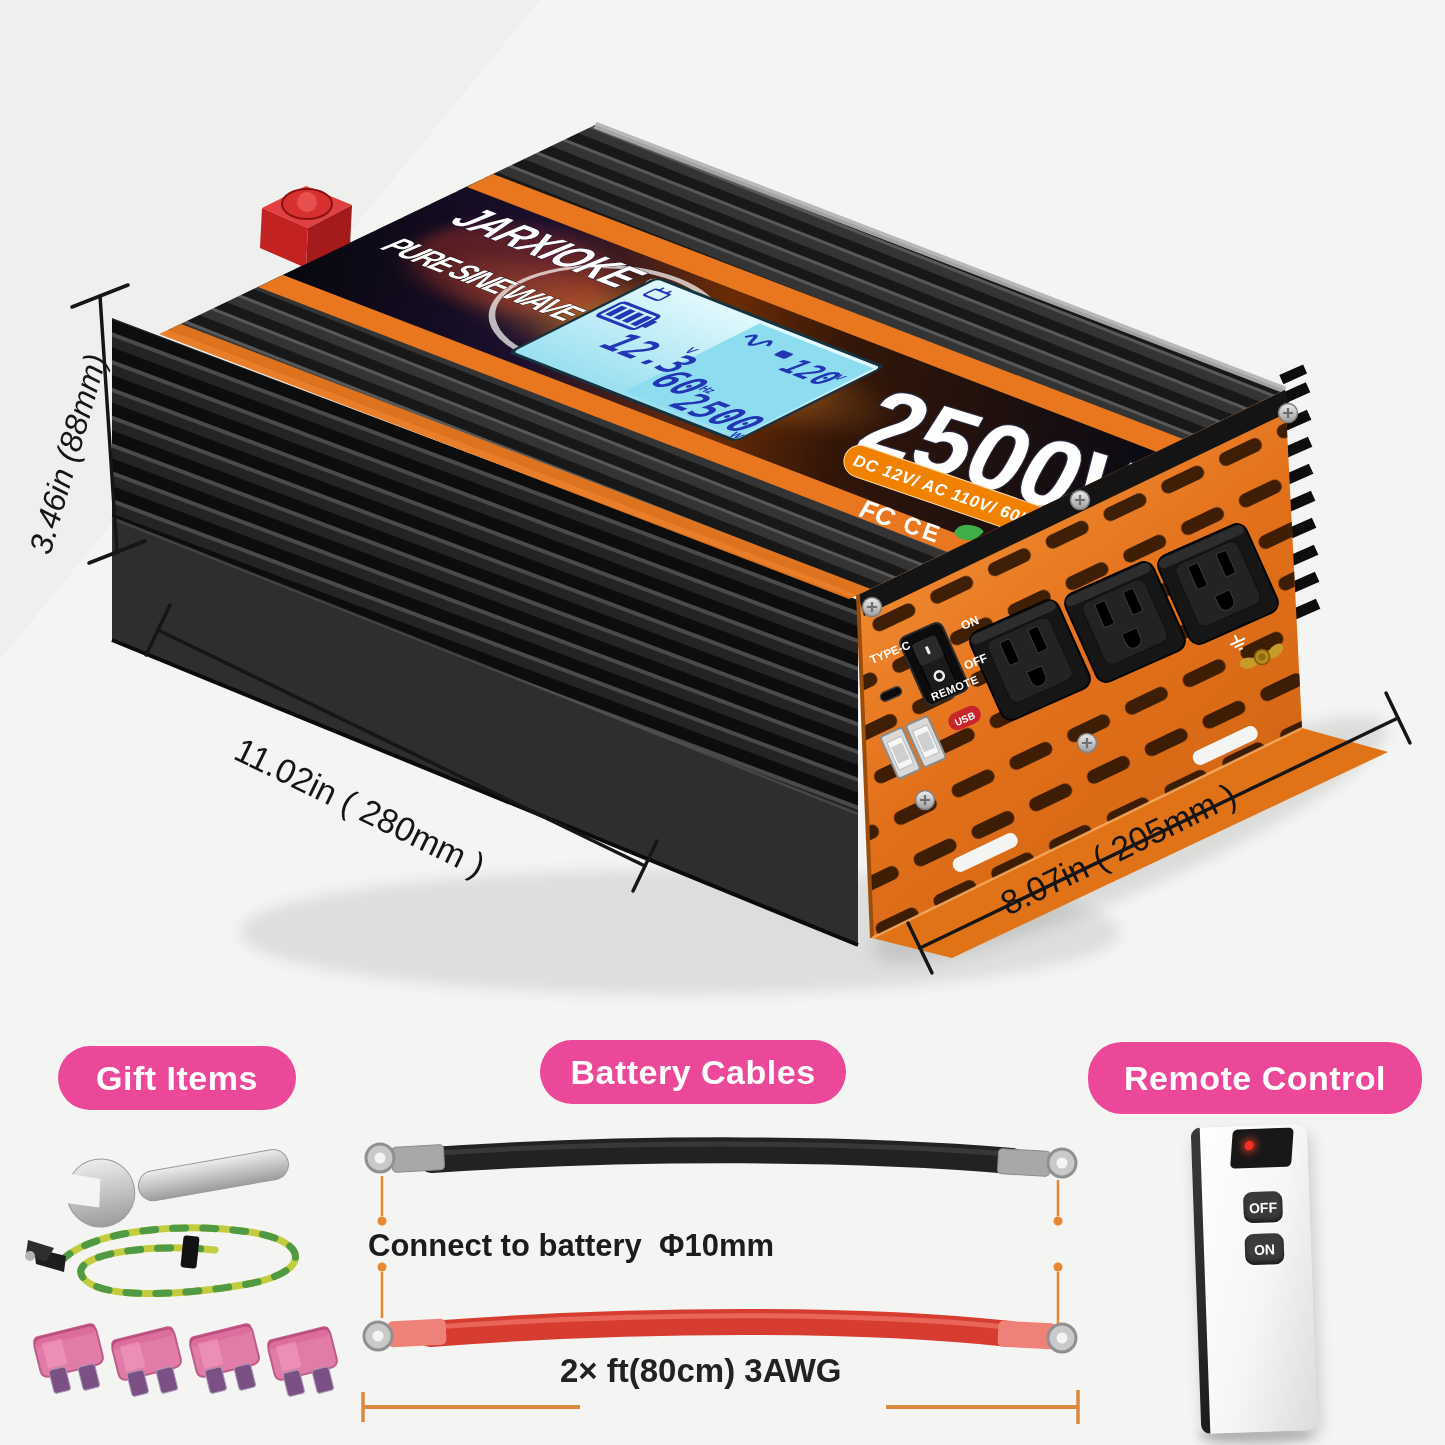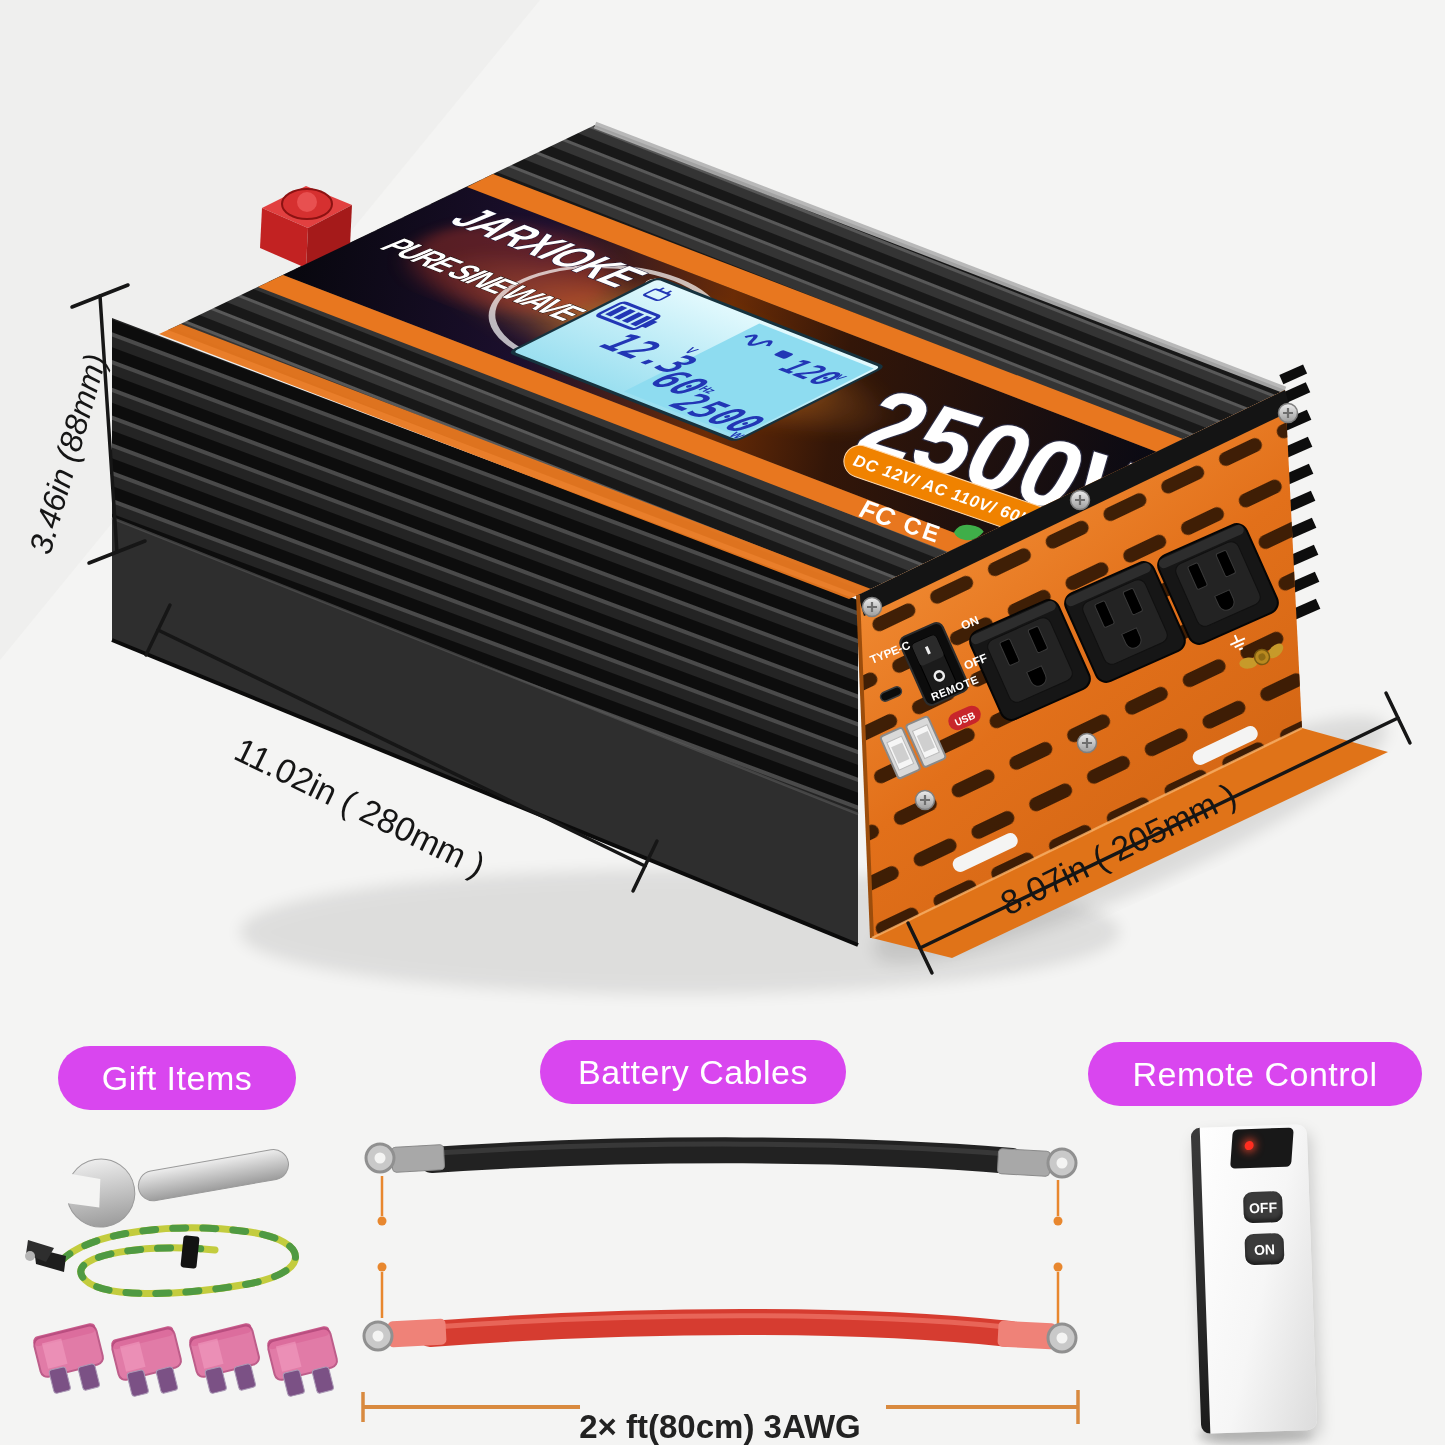--- a/index.html
+++ b/index.html
@@ -1,29 +1,29 @@
 <!DOCTYPE html>
 <html><head>
 <meta charset="utf-8">
 <style>
   html,body{margin:0;padding:0}
   body{width:1445px;height:1445px;position:relative;background:#f4f4f3;
        font-family:"Liberation Sans",sans-serif;overflow:hidden}
   #scene{position:absolute;inset:0}
   svg{position:absolute;left:0;top:0}
-  .pill{position:absolute;background:#d946ef;color:#fff;font-weight:normal;
+  .pill{position:absolute;background:#ec4899;color:#fff;font-weight:bold;
         display:flex;align-items:center;justify-content:center;border-radius:34px;
         letter-spacing:.5px}
   #gift-pill{left:58px;top:1046px;width:238px;height:64px;font-size:34px}
   #battery-pill{left:540px;top:1040px;width:306px;height:64px;font-size:34px}
-  #remote-pill{left:1088px;top:1042px;width:334px;height:64px;font-size:34px}
+  #remote-pill{left:1088px;top:1042px;width:334px;height:72px;font-size:34px}
   .conn-label{position:absolute;font-size:31px;font-weight:bold;color:#1c1c1c;white-space:pre}
   #conn-battery{left:368px;top:1228px}
   #conn-inverter{left:800px;top:1228px}
-  #cable-length{position:absolute;left:560px;top:1408px;width:320px;text-align:center;
+  #cable-length{position:absolute;left:560px;top:1352px;width:320px;
                 font-size:33px;font-weight:bold;color:#222}
   #remote-body{position:absolute;left:1196px;top:1126px;width:116px;height:306px;
                background:linear-gradient(105deg,#ffffff 0%,#f6f6f6 55%,#dcdcdc 100%);
                border-radius:10px;transform:rotate(-2deg);
                box-shadow:3px 8px 16px rgba(0,0,0,.18)}
   .remote-side{position:absolute;left:0;top:0;width:9px;height:100%;
                background:linear-gradient(#3a3a3a,#1c1c1c);border-radius:10px 0 0 10px}
   .remote-ir{position:absolute;left:40px;top:3px;width:61px;height:39px;background:#181818;
              border-radius:5px;transform:skewX(-6deg)}
   .remote-led{position:absolute;left:13px;top:12px;width:9px;height:9px;border-radius:50%;
@@ -366,20 +366,21 @@
       <line x1="1078" y1="1390" x2="1078" y2="1424" stroke-width="3.5"></line>
     </g>
     <ellipse cx="1255" cy="1436" rx="58" ry="8" fill="#000" opacity="0.15" filter="url(#b4)"></ellipse>
   </g>
 </svg>
 
 <div class="pill" id="gift-pill">Gift Items</div>
 <div class="pill" id="battery-pill">Battery Cables</div>
 <div class="pill" id="remote-pill">Remote Control</div>
 
+<div class="conn-label" id="conn-battery">Connect to battery  Φ10mm</div>
 <div id="cable-length">2× ft(80cm) 3AWG</div>
 
 <div id="remote-body">
   <div class="remote-side"></div>
   <div class="remote-ir">
     <div class="remote-led"></div>
   </div>
   <div class="remote-btn off">OFF</div>
   <div class="remote-btn on">ON</div>
 </div>

